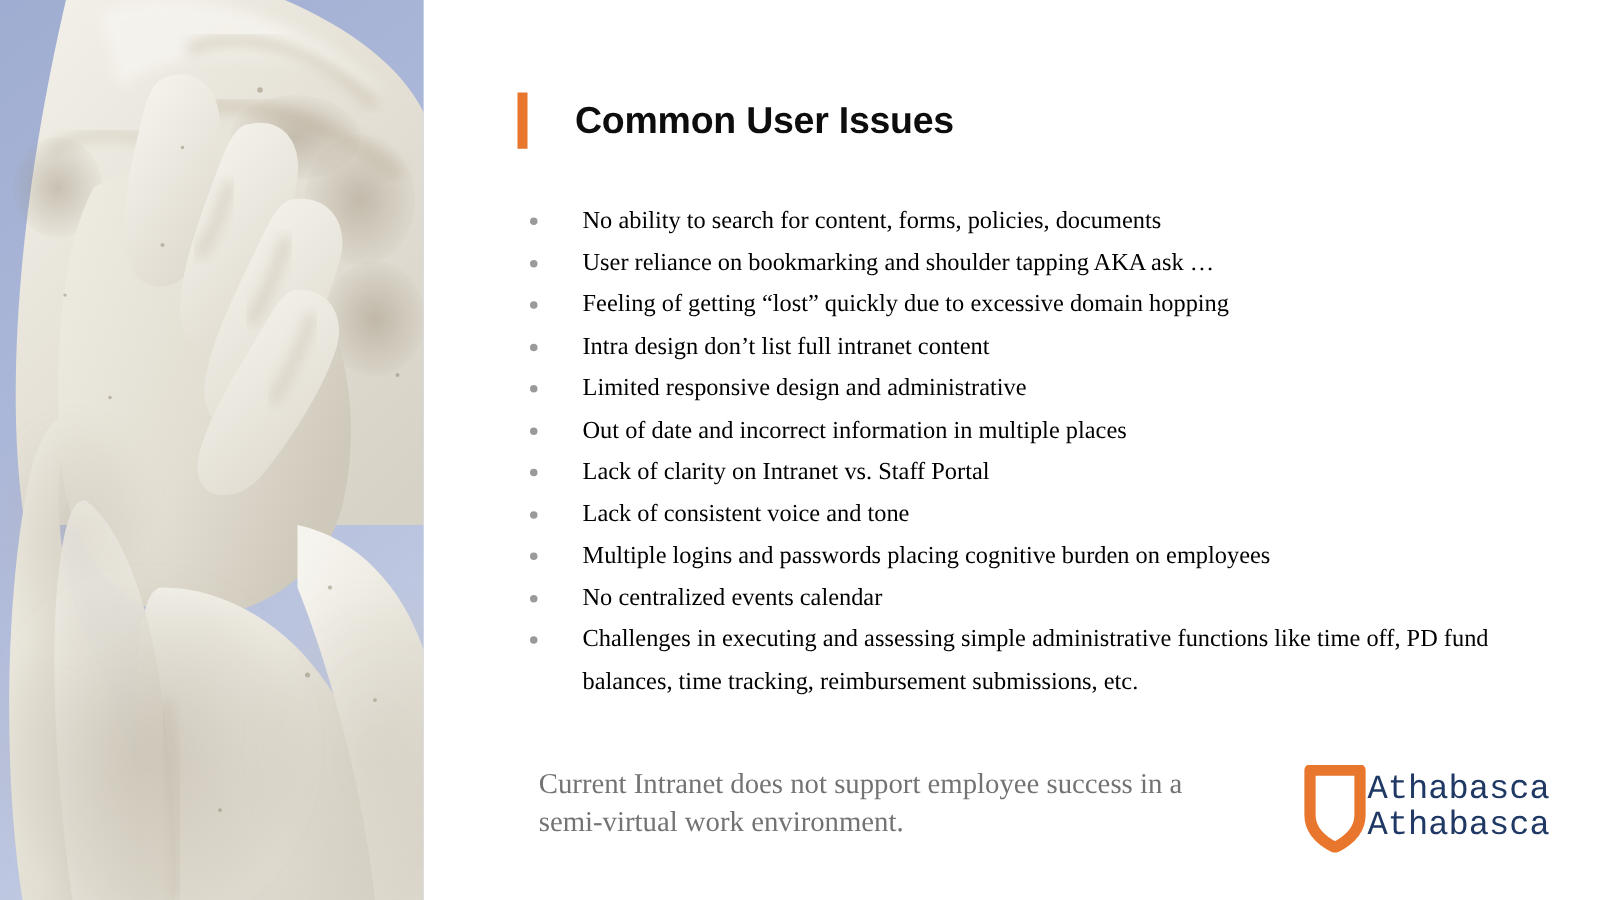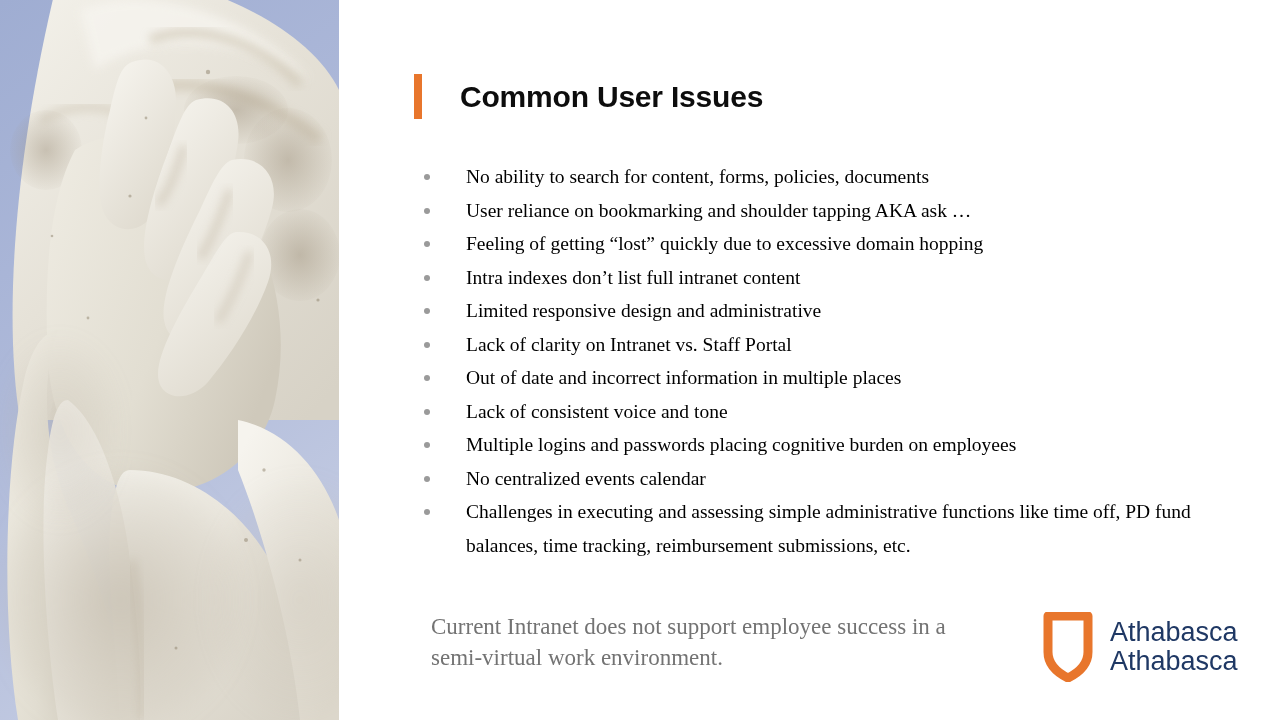--- a/index.html
+++ b/index.html
@@ -119,22 +119,22 @@
     position: absolute;
     left: 703px;
     top: 612px;
     display: flex;
     align-items: center;
   }
 
   .logo-shield { display: block; flex: 0 0 auto; }
 
   .logo-wordmark {
-    margin-left: 16px;
-    font-family: Liberation Sans, sans-serif;
+    margin-left: 0;
+    font-family: Liberation Mono, monospace;
     font-size: 27px;
     line-height: 29px;
     color: #1f3864;
     white-space: nowrap;
   }
 </style>
 </head>
 <body>
 
 <div class="slide">
@@ -246,24 +246,24 @@
 
     <div class="title-row">
       <div class="accent-bar"></div>
       <h1 class="slide-title">Common User Issues</h1>
     </div>
 
     <ul class="bullet-list">
       <li class="bullet-item"><span class="dot"></span><span>No ability to search for content, forms, policies, documents</span></li>
       <li class="bullet-item"><span class="dot"></span><span>User reliance on bookmarking and shoulder tapping AKA ask …</span></li>
       <li class="bullet-item"><span class="dot"></span><span>Feeling of getting “lost” quickly due to excessive domain hopping</span></li>
-      <li class="bullet-item"><span class="dot"></span><span>Intra indexes don’t list full intranet content</span></li>
+      <li class="bullet-item"><span class="dot"></span><span>Intra design don’t list full intranet content</span></li>
       <li class="bullet-item"><span class="dot"></span><span>Limited responsive design and administrative</span></li>
+      <li class="bullet-item"><span class="dot"></span><span>Out of date and incorrect information in multiple places</span></li>
       <li class="bullet-item"><span class="dot"></span><span>Lack of clarity on Intranet vs. Staff Portal</span></li>
-      <li class="bullet-item"><span class="dot"></span><span>Out of date and incorrect information in multiple places</span></li>
       <li class="bullet-item"><span class="dot"></span><span>Lack of consistent voice and tone</span></li>
       <li class="bullet-item"><span class="dot"></span><span>Multiple logins and passwords placing cognitive burden on employees</span></li>
       <li class="bullet-item"><span class="dot"></span><span>No centralized events calendar</span></li>
       <li class="bullet-item"><span class="dot"></span><span>Challenges in executing and assessing simple administrative functions like time off, PD fund balances, time tracking, reimbursement submissions, etc.</span></li>
     </ul>
 
     <p class="conclusion">Current Intranet does not support employee success in a semi-virtual work environment.</p>
 
     <div class="logo">
       <svg class="logo-shield" width="52" height="70" viewBox="0 0 52 70" aria-hidden="true">

